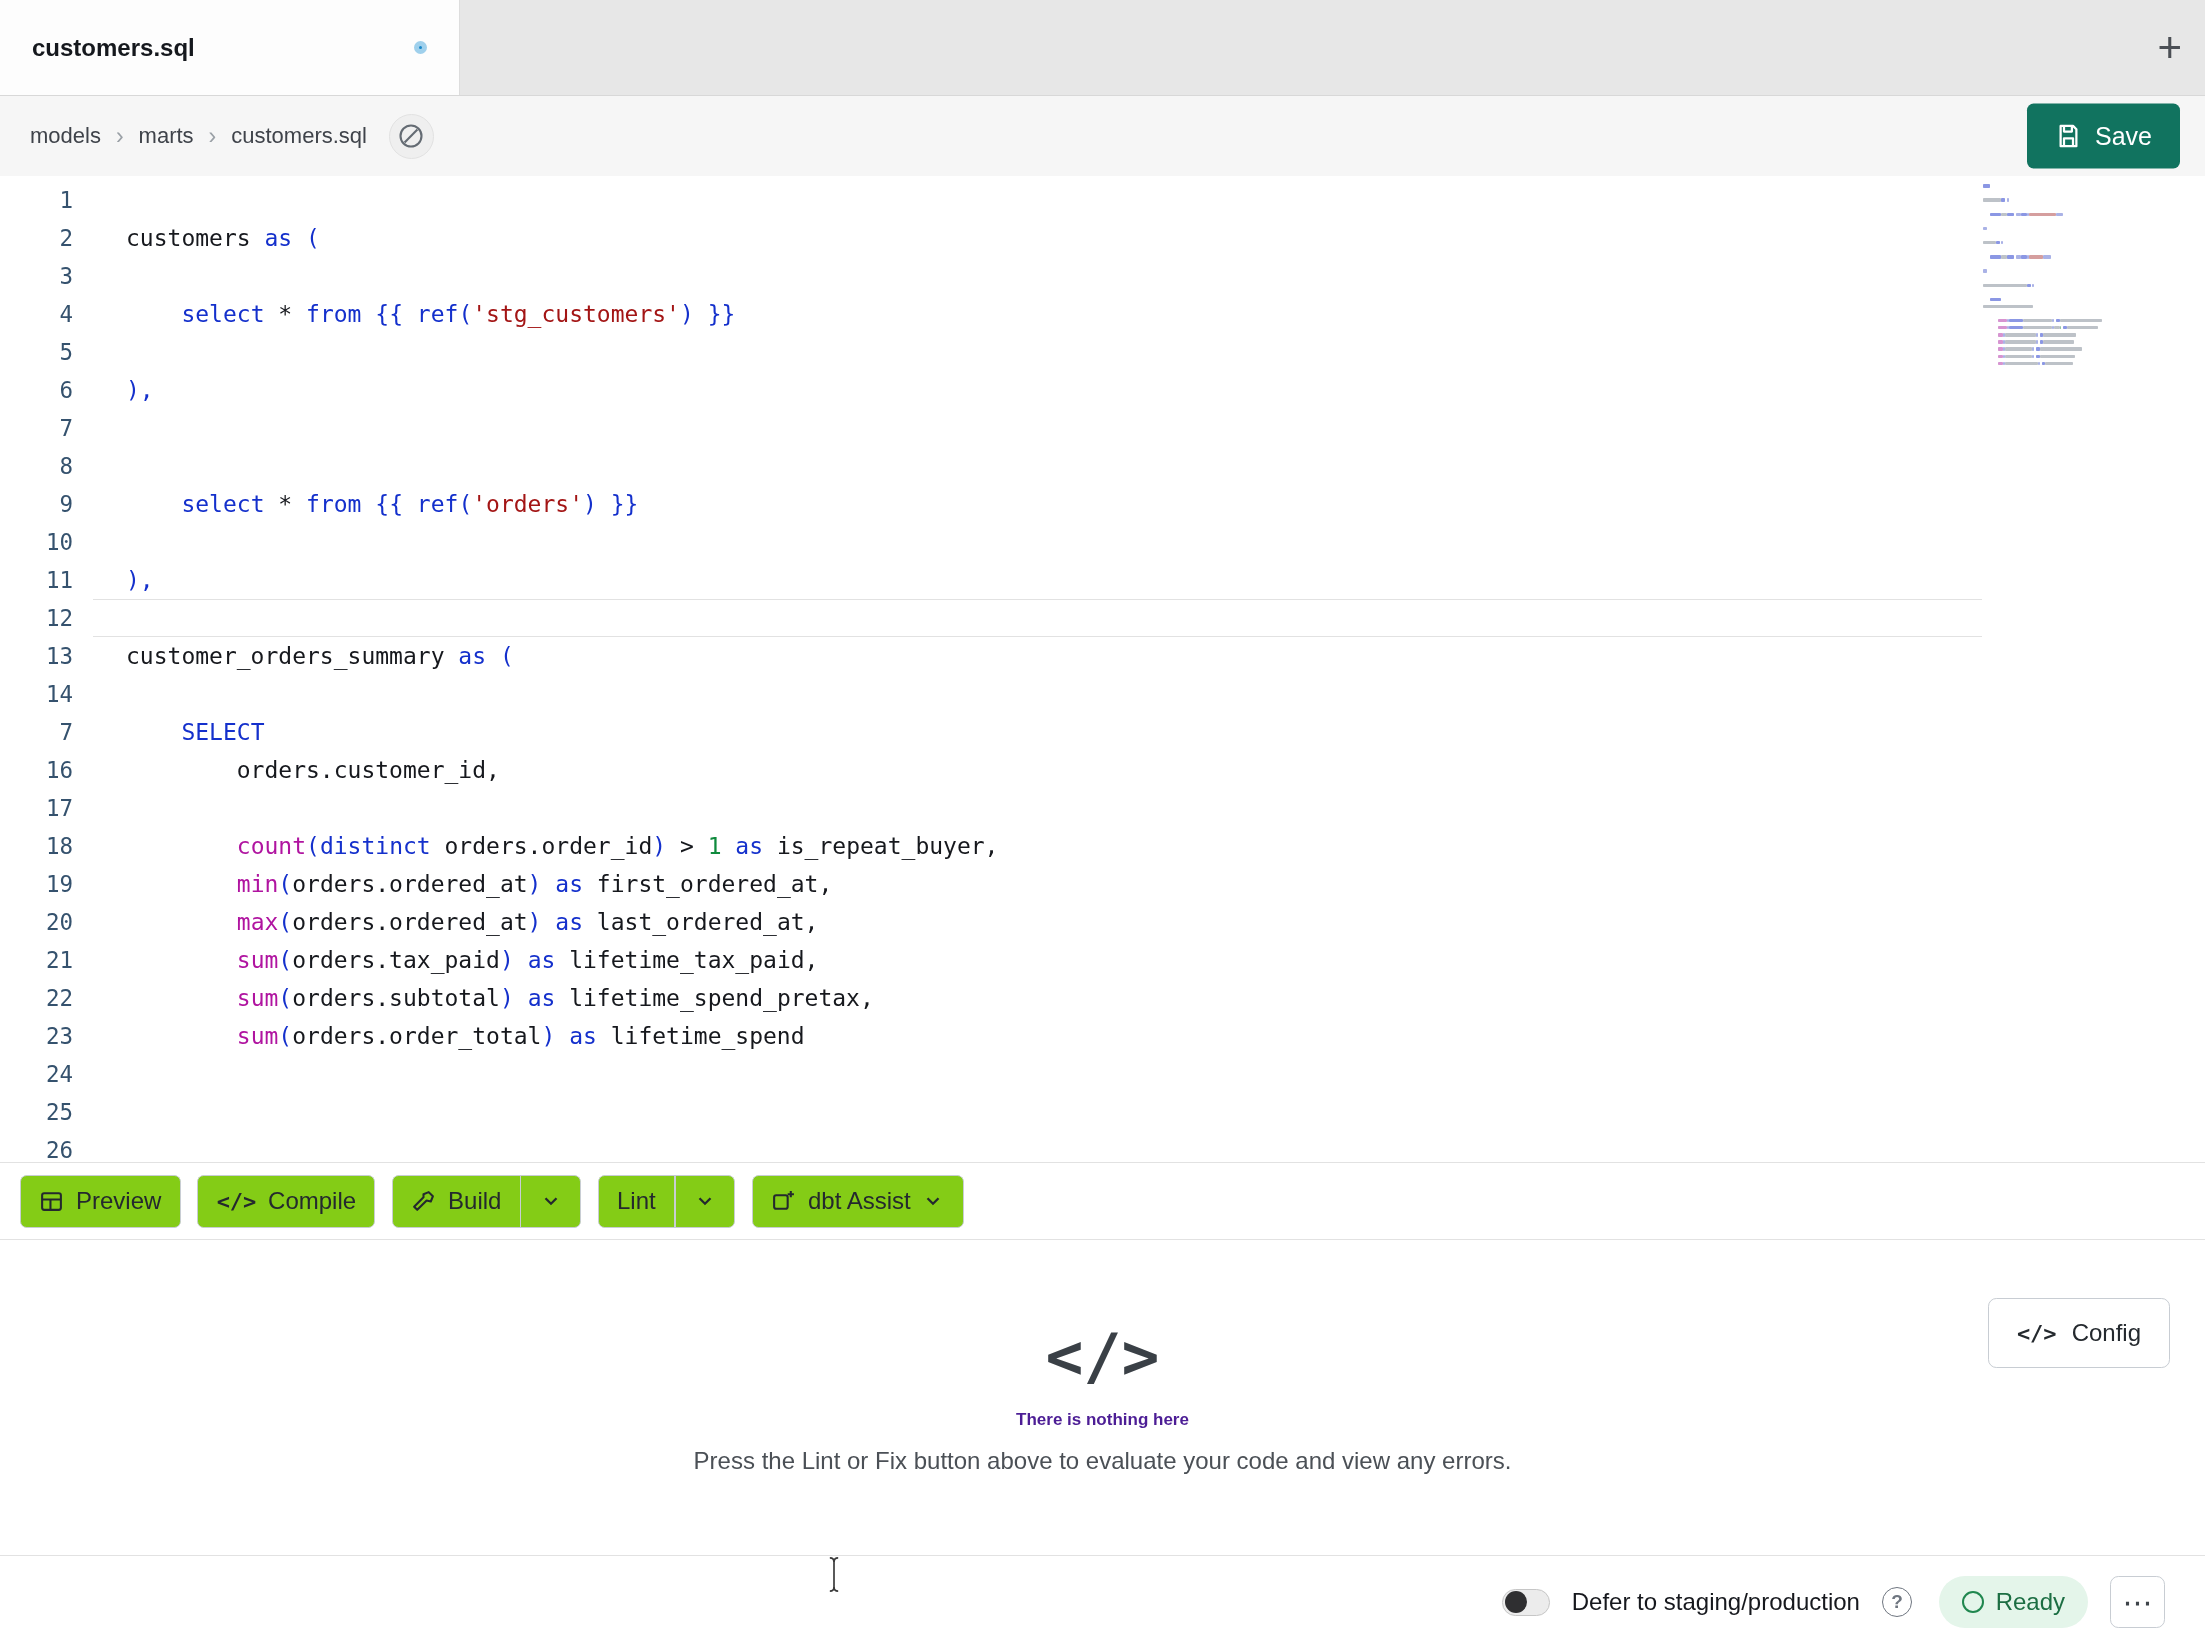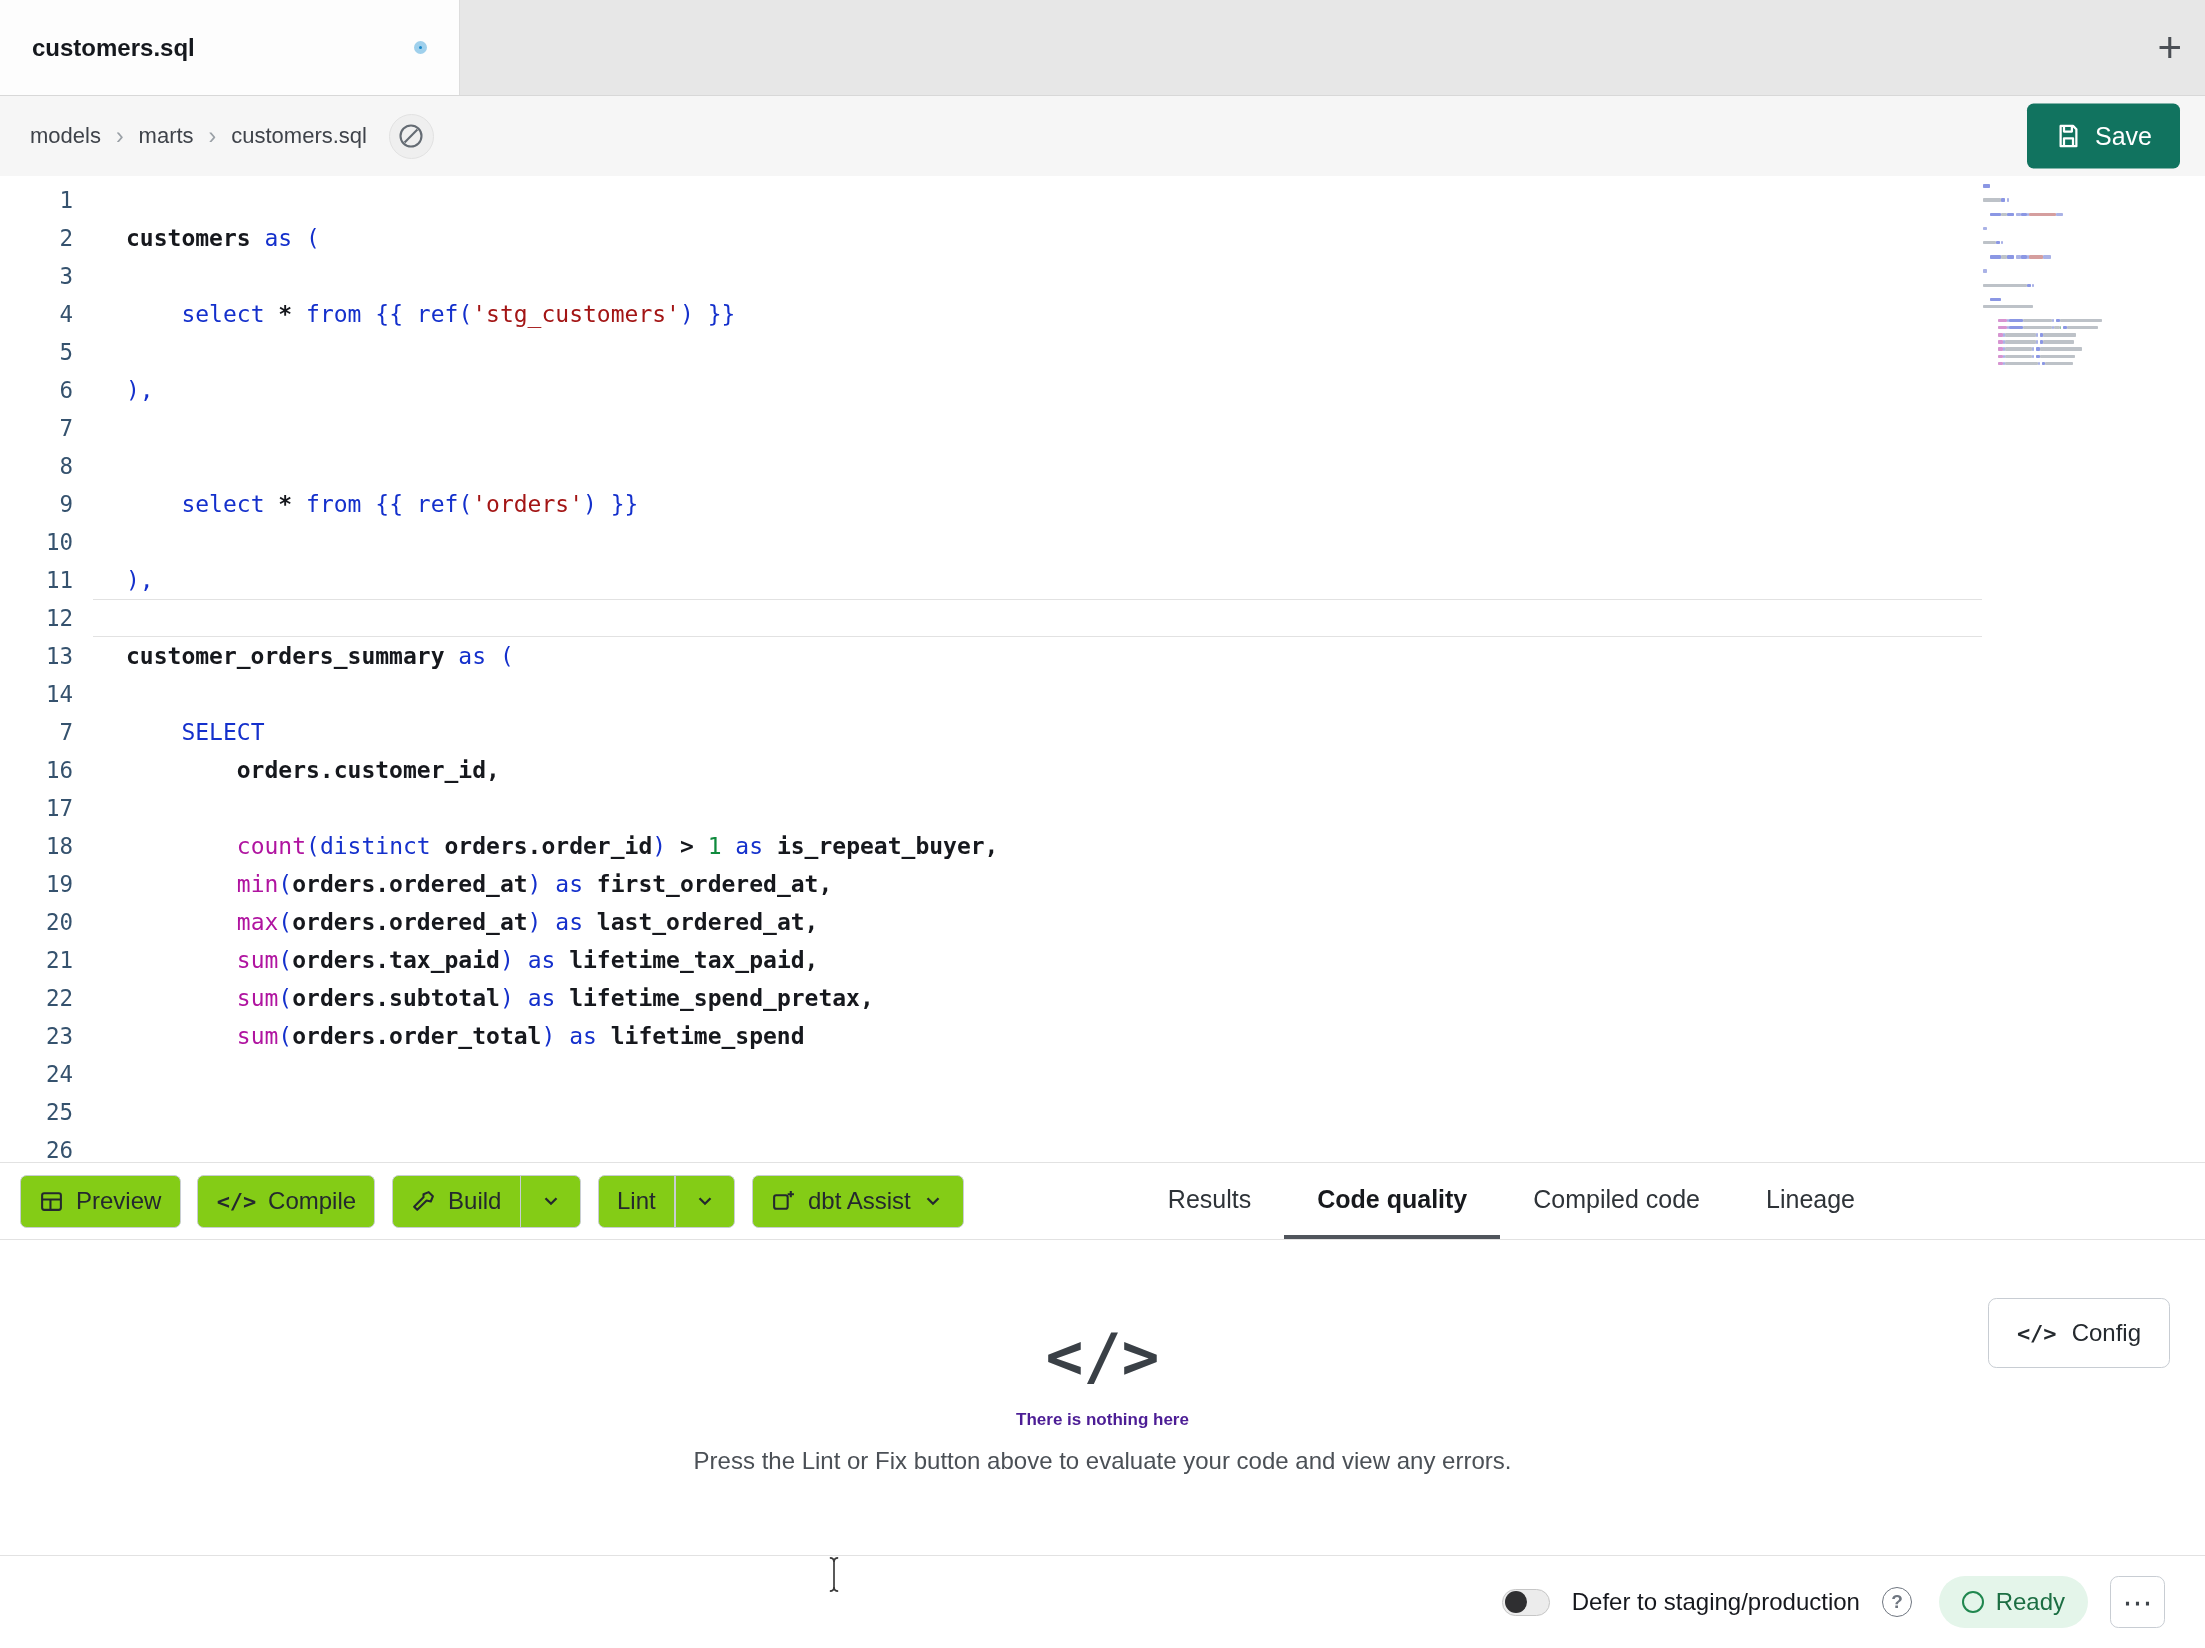--- a/index.html
+++ b/index.html
@@ -39,21 +39,21 @@
   .code-col { width:1909px; flex:none; padding-left:53px;
               font-family:"DejaVu Sans Mono", monospace; font-size:23px; }
   .code-line { height:38px; line-height:38px; white-space:pre; color:#16181d; }
   .code-line.active { border-top:1.7px solid #e2e2e2; border-bottom:1.7px solid #e2e2e2;
                       margin-left:-33px; padding-left:33px; }
   .tk-kw  { color:var(--keyword,#1430cc); }
   .tk-pu  { color:var(--keyword,#1430cc); }
   .tk-fn  { color:var(--function,#b014a0); }
   .tk-str { color:var(--string,#a31515); }
   .tk-num { color:var(--number,#0f8a3d); }
-  .tk-pl  { color:#16181d;font-weight:bold; }
+  .tk-pl  { color:#16181d; }
   .minimap { position:absolute; left:1983px; top:8.3px; width:127px;
              display:flex; flex-direction:column; gap:3.8px; cursor:pointer; }
   .mm-row { height:3.3px; display:flex; }
   .mm-seg { height:100%; border-radius:0.8px; opacity:.65; }
 
   
   .toolbar { height:78px; flex:none; background:#fff; border-top:0.8px solid #e2e2e2;
              border-bottom:0.8px solid #e2e2e2; display:flex; align-items:center; padding-left:20px; }
   .btn { height:53px; border:1.7px solid #c8cdd3; border-radius:6.7px; background:#84cc16;
          display:flex; align-items:stretch; font-size:24px; color:#24292e;
@@ -381,26 +381,20 @@
             <path d="M19 2v6"></path>
             <path d="M16 5h6"></path>
           </svg>
         <span>dbt Assist</span>
         <svg width="22" height="22" viewBox="0 0 24 24" fill="none" stroke="#24292e" stroke-width="2.5">
             <polyline points="6 9 12 15 18 9"></polyline>
           </svg>
       </span>
     </button>
 
-    <div class="panel-tabs">
-      <div class="ptab">Results</div>
-      <div class="ptab active">Code quality</div>
-      <div class="ptab">Compiled code</div>
-      <div class="ptab">Lineage</div>
-    </div>
   </div>
 
   <div class="panel">
     <div class="empty-icon">&lt;/&gt;</div>
     <div class="empty-title">There is nothing here</div>
     <div class="empty-sub">Press the Lint or Fix button above to evaluate your code and view any errors.</div>
     <button class="config-btn">
       <span class="code-glyph">&lt;/&gt;</span>
       <span>Config</span>
     </button>

